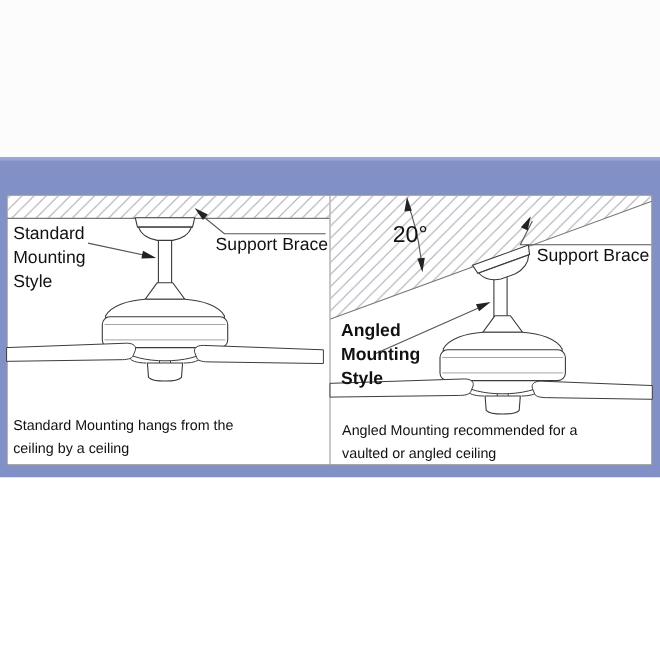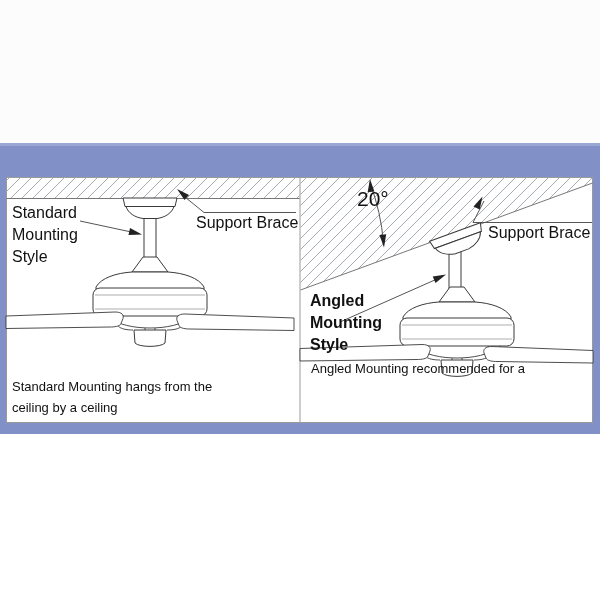--- a/index.html
+++ b/index.html
@@ -23,25 +23,25 @@
     font-family:"Liberation Sans",sans-serif;
     white-space:nowrap;
   }
   .lbl .line{display:block;}
   .mount-lbl{font-size:16px;line-height:22px;}
   .brace-lbl{font-size:16px;}
   .angle-lbl{font-size:21px;}
   .caption{font-size:13px;line-height:21px;}
   #lbl-left-mounting{left:12px;top:202px;}
   #lbl-left-brace{left:196px;top:214px;}
-  #lbl-angle{left:357px;top:187px;text-align:right;}
+  #lbl-angle{left:357px;top:202px;text-align:right;}
   #lbl-right-brace{left:488px;top:224px;}
   #lbl-right-mounting{left:310px;top:290px;font-weight:bold;}
   #caption-left{left:12px;top:376px;}
-  #caption-right{left:311px;top:358px;}
+  #caption-right{left:311px;top:380px;}
 </style>
 </head>
 <body>
 
 <div class="stage">
 
   <svg width="600" height="600" viewBox="0 0 600 600">
     <defs>
       <pattern id="hatch" width="11" height="11" patternUnits="userSpaceOnUse">
         <path d="M0,11 L11,0 M-2.75,2.75 L2.75,-2.75 M8.25,13.75 L13.75,8.25" stroke="var(--c-hatch)" stroke-width="1" fill="none"></path>
@@ -156,15 +156,16 @@
     <span class="line">Style</span>
   </div>
 
   <div class="lbl caption" id="caption-left">
     <span class="line">Standard Mounting hangs from the</span>
     <span class="line">ceiling by a ceiling</span>
   </div>
 
   <div class="lbl caption" id="caption-right">
     <span class="line">Angled Mounting recommended for a</span>
+    <span class="line">vaulted or angled ceiling</span>
   </div>
 
 </div>
 
 </body></html>

